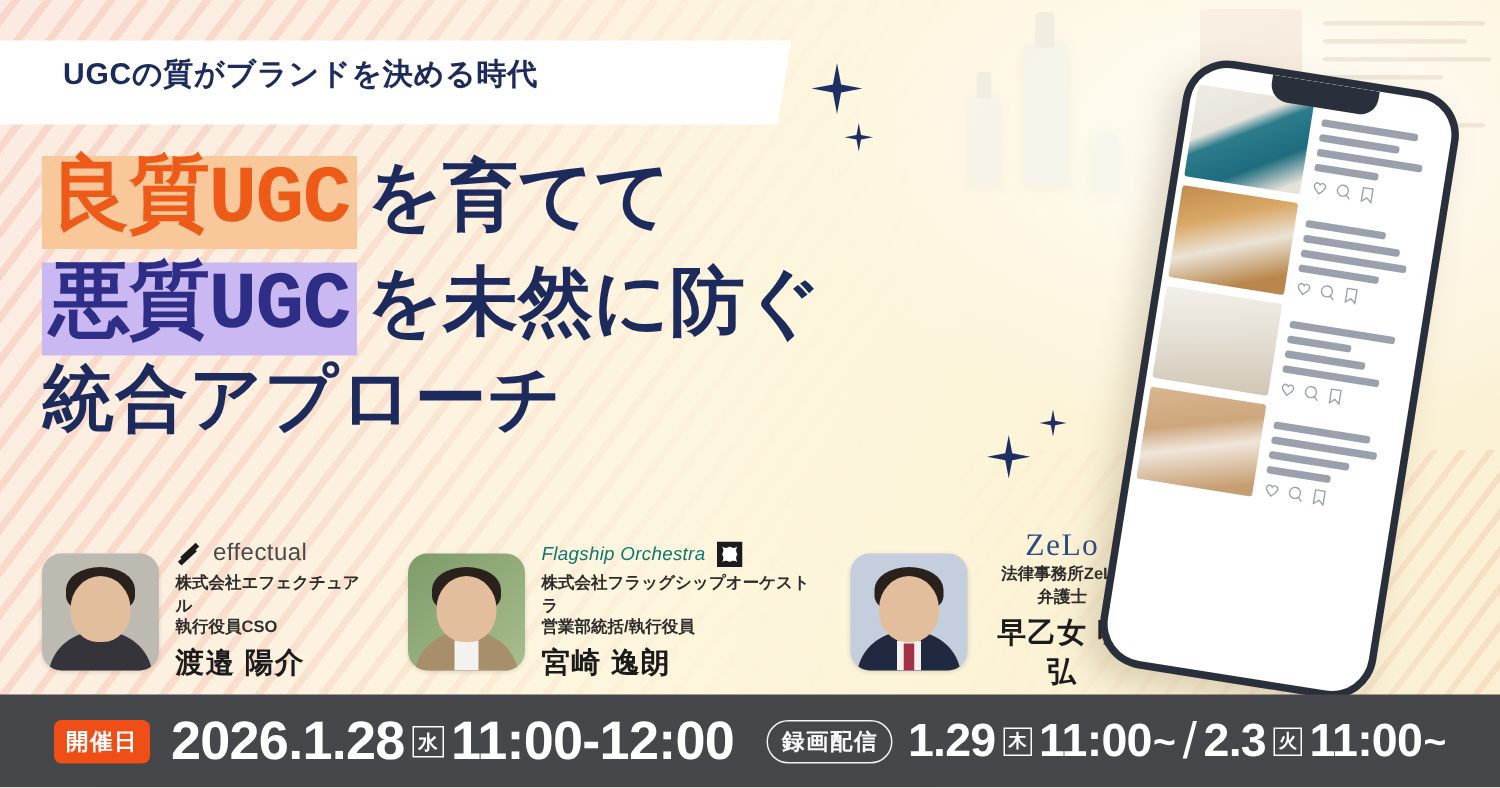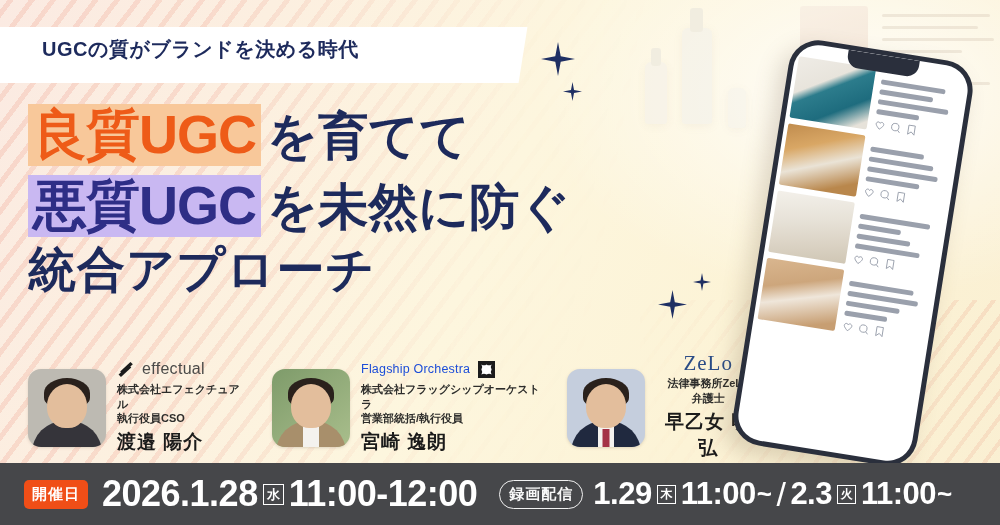--- a/index.html
+++ b/index.html
@@ -63,21 +63,21 @@
     transform:skewX(-9deg) translateX(-14px);
   }
   .subtitle-text{
     position:absolute;left:42px;top:36px;
     font-size:20px;font-weight:700;color:#1D2A5C;letter-spacing:.5px;
     white-space:nowrap;
     font-family:"Liberation Sans","DejaVu Sans",sans-serif;
   }
 
   
-  .headline{position:absolute;left:28px;top:104px;}
+  .headline{position:absolute;left:28px;top:104px;font-family:Liberation Mono, monospace;}
   .h-line{display:flex;align-items:baseline;white-space:nowrap;
           line-height:1;margin-bottom:9px;}
   .hl-mark{
     font-size:54px;font-weight:700;padding:3px 5px 5px 5px;letter-spacing:-1px;
   }
   .hl-mark.orange{color:#EE5B18;background:#F8C89A;}
   .hl-mark.purple{color:#2E2E86;background:#C9B8F2;}
   .hl-rest{
     font-size:50px;font-weight:700;color:#1D2A5C;margin-left:6px;letter-spacing:0px;
   }
@@ -101,21 +101,21 @@
   .sp-photo .body{position:absolute;left:50%;bottom:-6px;transform:translateX(-50%);
      width:70px;height:32px;border-radius:34px 34px 0 0;}
   .sp-photo .shirt{position:absolute;left:50%;bottom:0;transform:translateX(-50%);
      width:16px;height:20px;background:#F4F2EE;}
   .sp-photo .tie{position:absolute;left:50%;bottom:0;transform:translateX(-50%);
      width:7px;height:18px;background:#A43246;}
   .sp-info{margin-left:11px;padding-top:2px;}
   .sp-logo-row{display:flex;align-items:center;height:20px;margin-bottom:3px;}
   .sp-logo-name{font-size:16px;color:#4A4A48;letter-spacing:.3px;}
   .sp-logo-name.zelo{font-size:21px;color:#2B4C86;font-family:"Liberation Serif","DejaVu Serif",serif;letter-spacing:1px;}
-  .sp-logo-name.fo{font-size:12.5px;color:#1d4ed8;letter-spacing:.2px;}
+  .sp-logo-name.fo{font-size:12.5px;color:#0f766e;letter-spacing:.2px;font-style:italic;}
   .eff-mark{width:19px;height:16px;margin-right:6px;flex:none;}
   .fo-mark{width:17px;height:17px;margin-left:8px;flex:none;}
   .sp-company{font-size:11px;font-weight:700;color:#2D2D2B;line-height:1.32;}
   .sp-name{font-size:19px;font-weight:700;color:#1B1B1B;margin-top:3px;letter-spacing:1px;}
   .sp-block-1{margin-left:28px;}
   .sp-block-2{margin-left:24px;}
   .sp-block-3{margin-left:20px;}
   .sp-block-3 .sp-info{text-align:center;}
   .sp-block-3 .sp-logo-row{justify-content:center;}
 
@@ -142,21 +142,21 @@
   .picons{display:flex;gap:5px;margin-top:4px;}
   .picons svg{width:11px;height:11px;}
 
   
   .bottom-bar{
     position:absolute;left:0;bottom:0;width:1000px;height:62px;
     background:#46474A;display:flex;align-items:center;
   }
   .badge-solid{
     background:#F04E17;color:#fff;font-size:15px;font-weight:700;
-    padding:5px 8px;border-radius:5px;letter-spacing:1px;margin-left:24px;
+    padding:5px 8px;border-radius:5px;letter-spacing:1px;margin-left:36px;
   }
   .badge-outline{
     border:1.6px solid #F2F2F2;color:#F7F7F7;font-size:15px;font-weight:700;
     padding:4px 9px;border-radius:18px;letter-spacing:1px;margin-left:22px;
   }
   .date-main{
     color:#FFFFFF;font-size:36px;font-weight:700;margin-left:14px;letter-spacing:-0.5px;
     white-space:nowrap;display:flex;align-items:center;
   }
   .date-sub{

